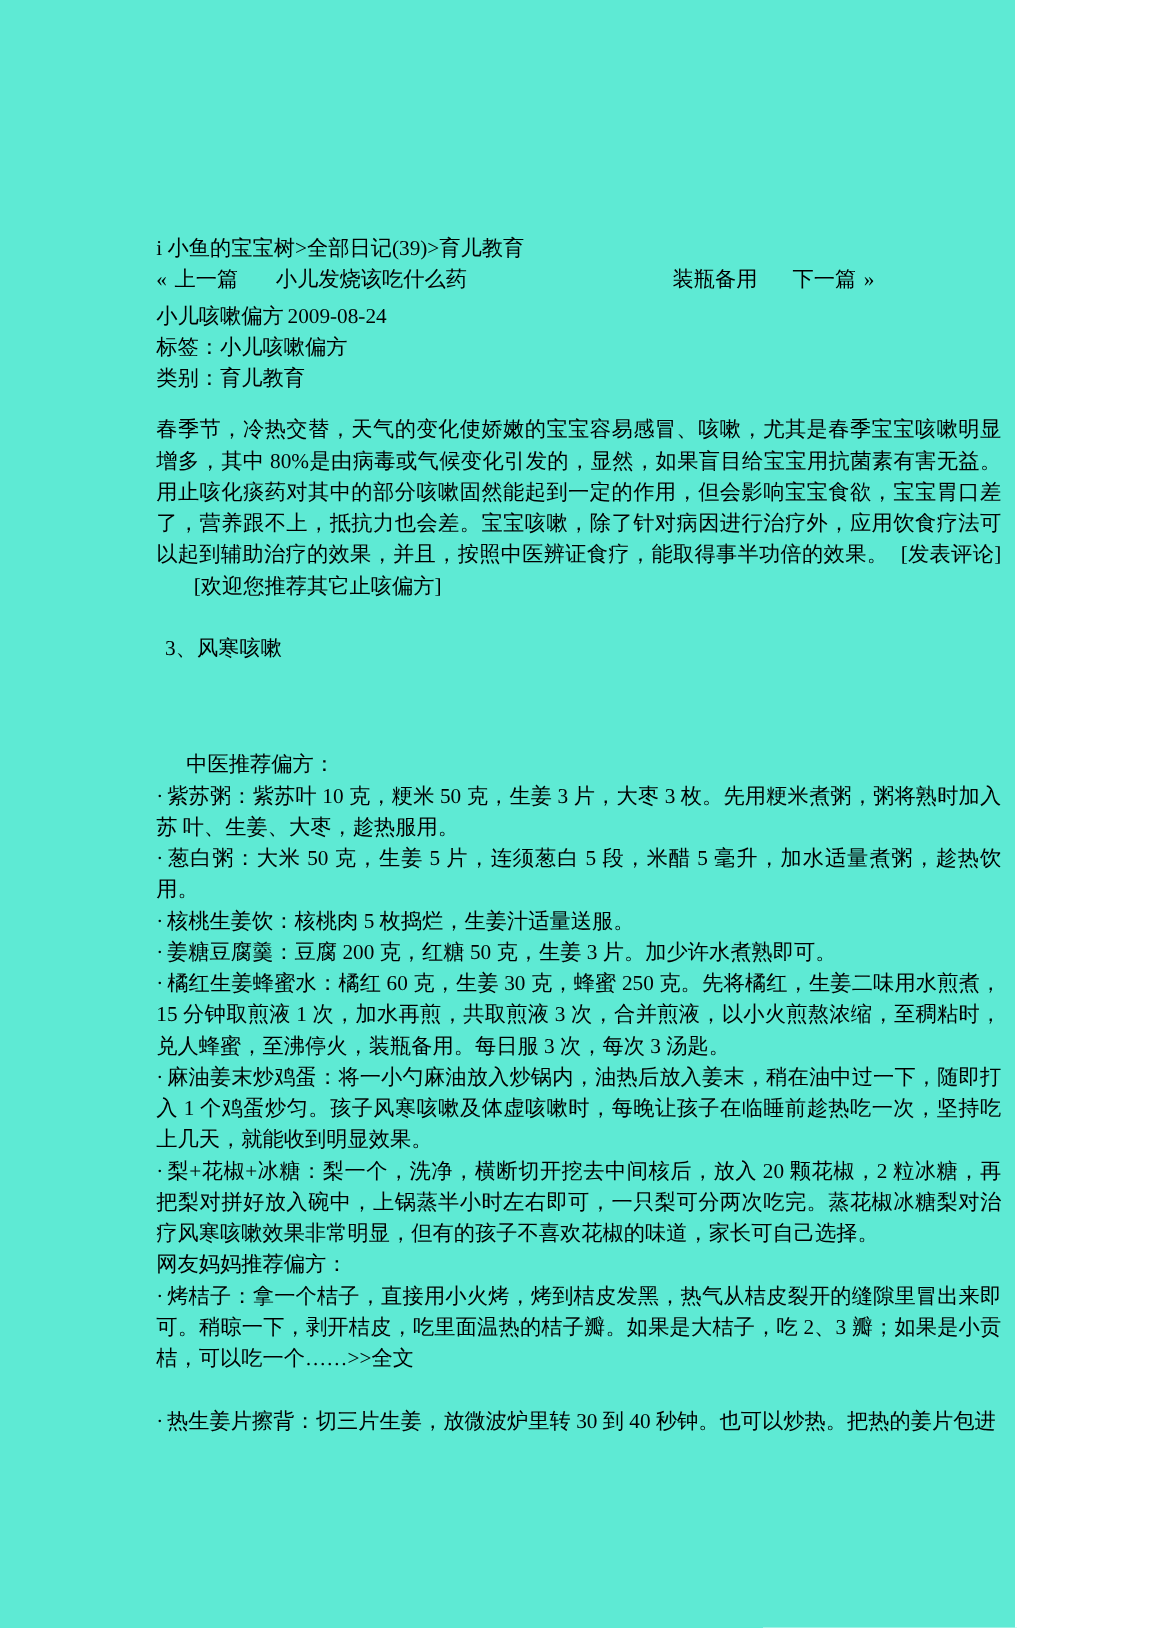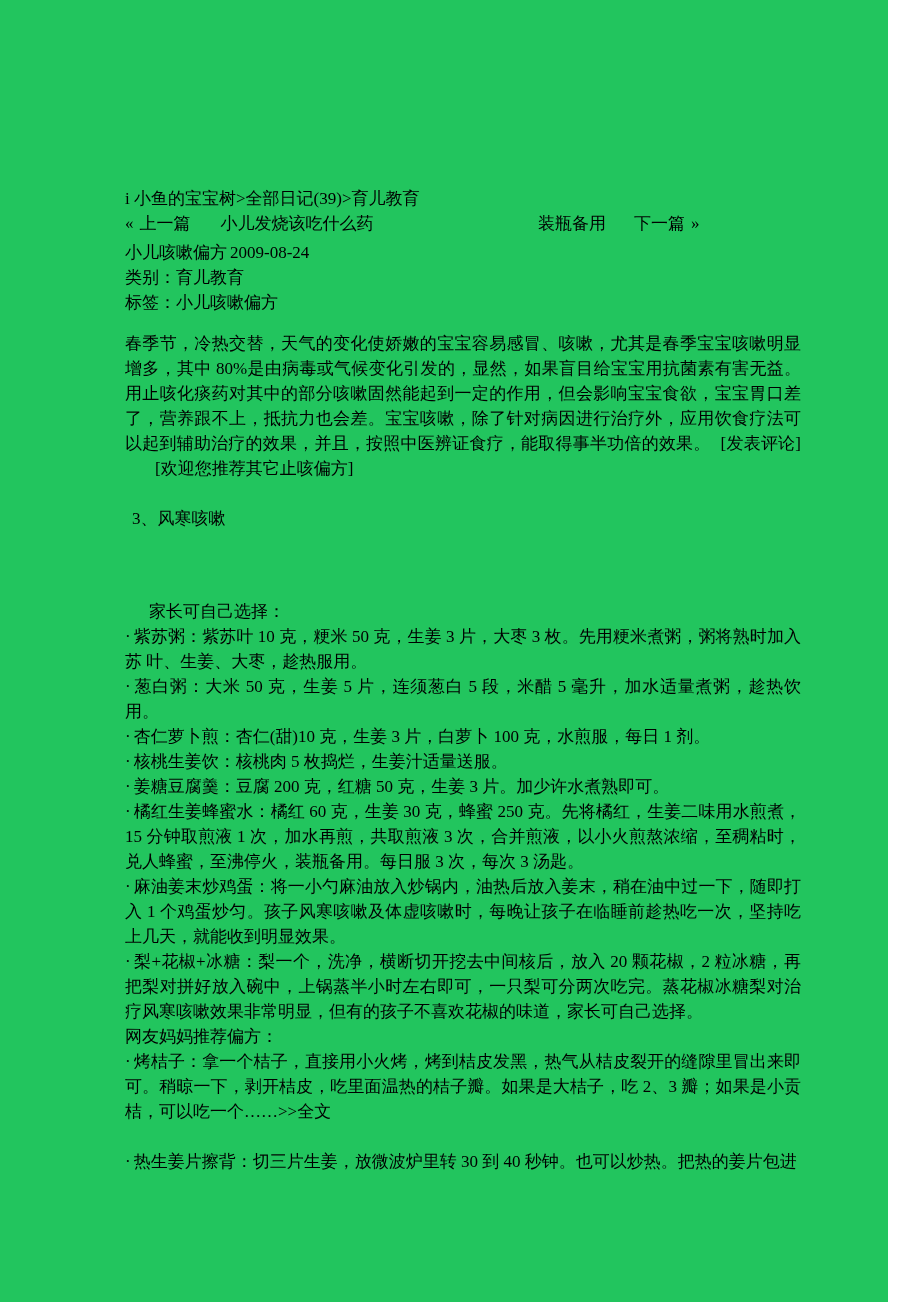--- a/index.html
+++ b/index.html
@@ -8,23 +8,23 @@
     width: 920px;
     height: 1302px;
     position: relative;
     font-family: "Liberation Serif", "DejaVu Serif", serif;
     color: #000000;
     overflow: hidden;
   }
   .page {
     position: absolute;
     left: 0; top: 0;
-    width: 888px;
+    width: 812px;
     height: 1302px;
-    background: #22c55e;
+    background: #5eead4;
   }
   .content {
     position: absolute;
     left: 125px;
     top: 186px;
     width: 676px;
     font-size: 17px;
     line-height: 25px;
     color: #000000;
   }
@@ -65,49 +65,46 @@
       </span>
     </div>
 
     <div class="sp4"></div>
 
     <div class="hline">
       <span>小儿咳嗽偏方</span><span class="ml8">2009-08-24</span>
     </div>
 
     <div class="hline">
-      <span>类别：</span><span>育儿教育</span>
+      <span>标签：</span><span>小儿咳嗽偏方</span>
     </div>
 
     <div class="hline">
-      <span>标签：</span><span>小儿咳嗽偏方</span>
+      <span>类别：</span><span>育儿教育</span>
     </div>
 
     <div class="sp16"></div>
 
     <div class="para">
       <span>春季节，冷热交替，天气的变化使娇嫩的宝宝容易感冒、咳嗽，尤其是春季宝宝咳嗽明显增多，其中 80%是由病毒或气候变化引发的，显然，如果盲目给宝宝用抗菌素有害无益。用止咳化痰药对其中的部分咳嗽固然能起到一定的作用，但会影响宝宝食欲，宝宝胃口差了，营养跟不上，抵抗力也会差。宝宝咳嗽，除了针对病因进行治疗外，应用饮食疗法可以起到辅助治疗的效果，并且，按照中医辨证食疗，能取得事半功倍的效果。</span><span class="gap-mid"></span><span class="link">[发表评论]</span><span class="gap-wide"></span><span class="link">[欢迎您推荐其它止咳偏方]</span>
     </div>
 
     <div class="sp25"></div>
 
     <div class="hline section-heading">3、风寒咳嗽</div>
 
     <div class="sp68"></div>
 
-    <div class="hline indent-heading">家长可自己选择：</div>
+    <div class="hline indent-heading">中医推荐偏方：</div>
 
     <div class="para">
       <span class="bullet">·</span><span>紫苏粥：紫苏叶 10 克，粳米 50 克，生姜 3 片，大枣 3 枚。先用粳米煮粥，粥将熟时加入苏 叶、生姜、大枣，趁热服用。</span>
     </div>
     <div class="para">
       <span class="bullet">·</span><span>葱白粥：大米 50 克，生姜 5 片，连须葱白 5 段，米醋 5 毫升，加水适量煮粥，趁热饮用。</span>
-    </div>
-    <div class="para">
-      <span class="bullet">·</span><span>杏仁萝卜煎：杏仁(甜)10 克，生姜 3 片，白萝卜 100 克，水煎服，每日 1 剂。</span>
     </div>
     <div class="para">
       <span class="bullet">·</span><span>核桃生姜饮：核桃肉 5 枚捣烂，生姜汁适量送服。</span>
     </div>
     <div class="para">
       <span class="bullet">·</span><span>姜糖豆腐羹：豆腐 200 克，红糖 50 克，生姜 3 片。加少许水煮熟即可。</span>
     </div>
     <div class="para">
       <span class="bullet">·</span><span>橘红生姜蜂蜜水：橘红 60 克，生姜 30 克，蜂蜜 250 克。先将橘红，生姜二味用水煎煮，15 分钟取煎液 1 次，加水再煎，共取煎液 3 次，合并煎液，以小火煎熬浓缩，至稠粘时，兑人蜂蜜，至沸停火，装瓶备用。每日服 3 次，每次 3 汤匙。</span>
     </div>

